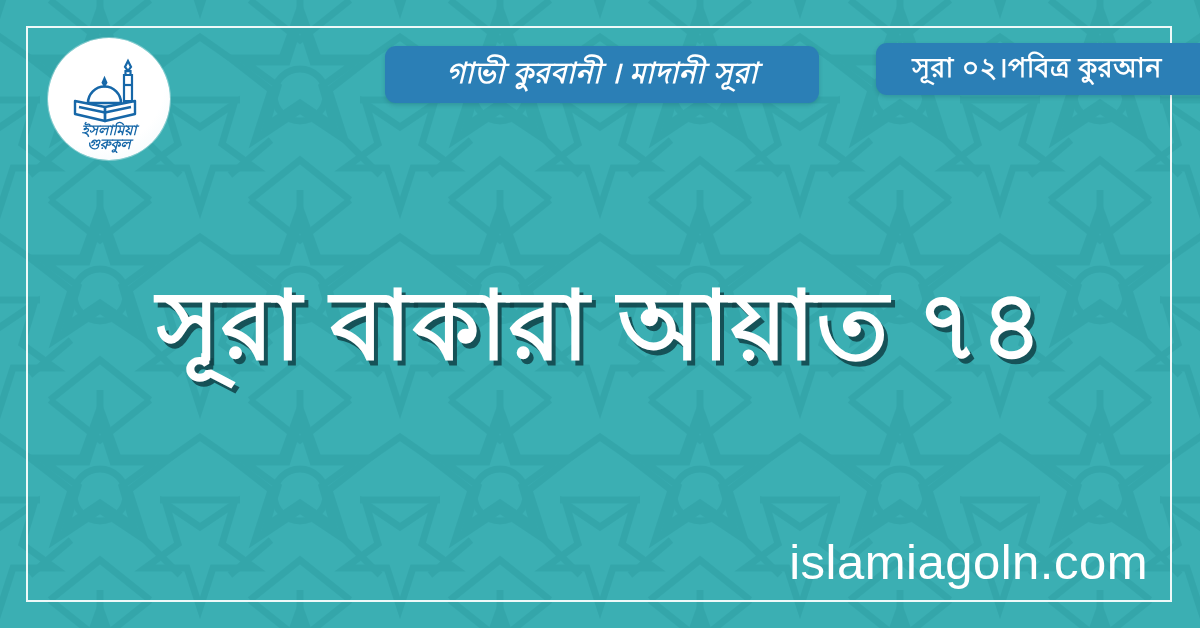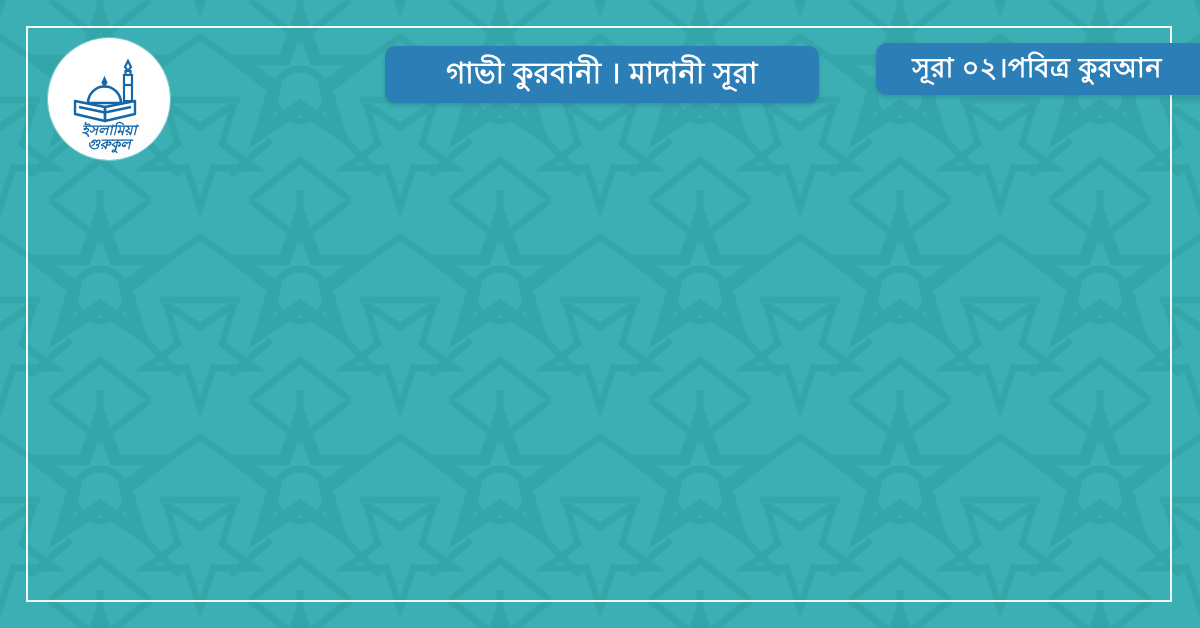--- a/index.html
+++ b/index.html
@@ -53,20 +53,21 @@
     font-weight:bold;
     letter-spacing:.5px;
     white-space:nowrap;
     box-shadow:0 2px 4px rgba(0,40,60,.18);
   }
   #badge-category{
     left:385px;top:46px;
     width:434px;height:57px;
     border-radius:11px;
     font-size:29px;
+    font-style:italic;
   }
   #badge-surah{
     left:876px;top:43px;
     width:340px;height:52px;
     border-radius:11px 0 0 11px;
     font-size:27px;
     padding-right:18px;
     box-sizing:border-box;
   }
 
@@ -147,15 +148,17 @@
       </g>
       <text class="logo-line1" x="54" y="90" font-size="14">ইসলামিয়া</text>
       <text class="logo-line2" x="54" y="104" font-size="14">গুরুকুল</text>
     </svg>
   </div>
 
   <div class="badge" id="badge-category">গাভী কুরবানী । মাদানী সূরা</div>
 
   <div class="badge" id="badge-surah">সূরা ০২।পবিত্র কুরআন</div>
 
+  <div id="headline">সূরা বাকারা আয়াত ৭৪</div>
 
+  <div id="site-url">islamiagoln.com</div>
 
 </div>
 
 </body></html>

